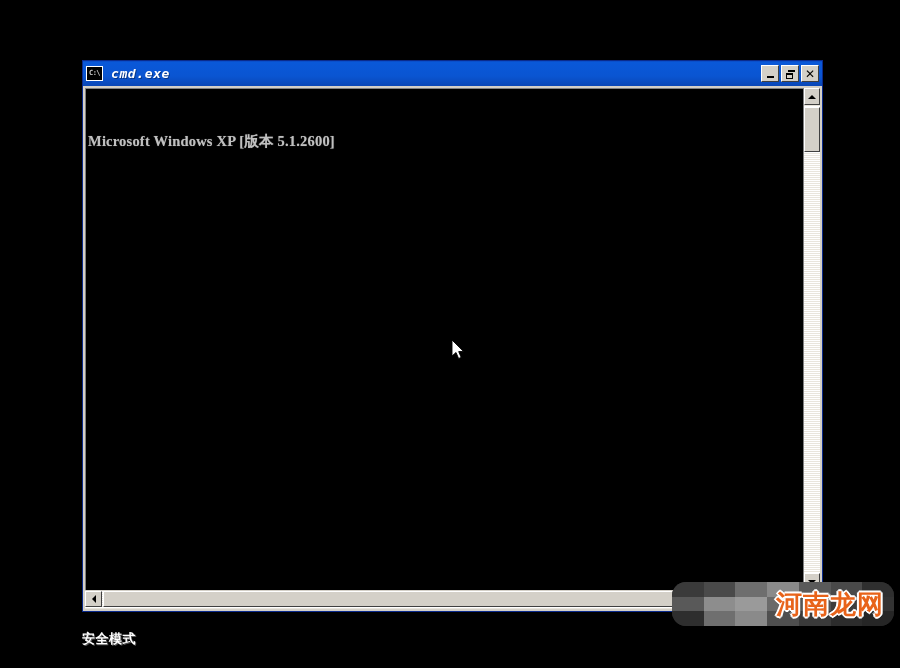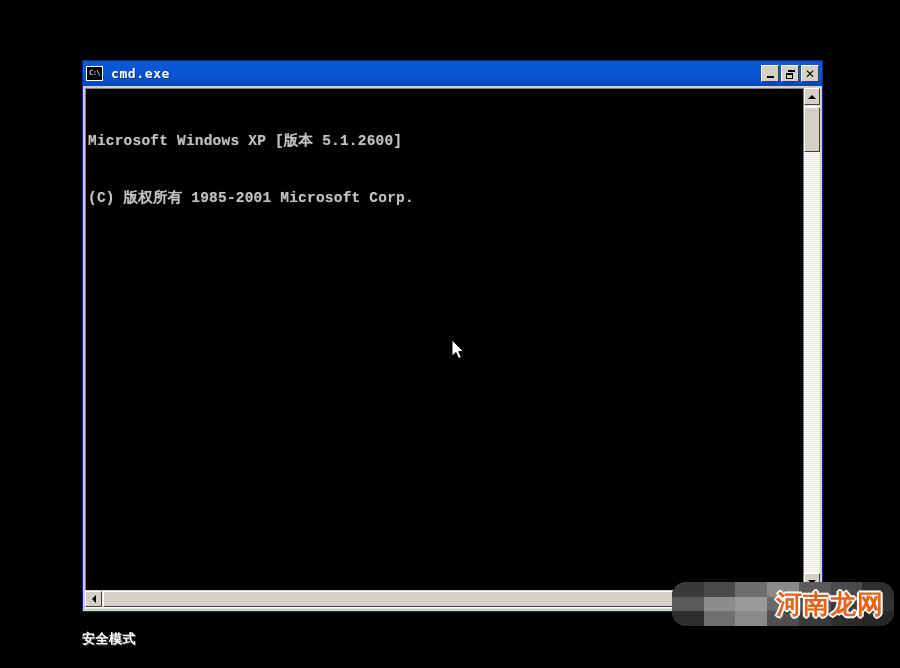--- a/index.html
+++ b/index.html
@@ -68,20 +68,21 @@
     font-weight: bold;
   }
   #title-text {
     color: #ffffff;
     font-family: "DejaVu Sans Mono", monospace;
     font-size: 13px;
     font-weight: bold;
     letter-spacing: 0.6px;
     white-space: nowrap;
     text-shadow: 1px 1px 0 rgba(0,0,0,0.35);
+    font-style: italic;
   }
   #title-buttons {
     margin-left: auto;
     display: flex;
     gap: 2px;
     align-items: center;
     padding-right: 1px;
   }
   .tb-btn {
     width: 18px;
@@ -155,21 +156,21 @@
     flex: 1 1 auto;
     background: #000000;
     overflow: hidden;
     position: relative;
     border-top: 1px solid #808080;
     border-left: 1px solid #808080;
     box-sizing: border-box;
   }
   #console-text {
     color: #c0c0c0;
-    font-family: Liberation Mono, monospace;
+    font-family: Liberation Serif, serif;
     font-size: 14.5px;
     line-height: 19px;
     white-space: pre;
     padding: 5px 0 0 2px;
     letter-spacing: 0.2px;
     font-weight: bold;
     text-shadow: 0 0 1px rgba(200,200,200,0.5);
   }
   #console-text .line {
     display: block;
@@ -364,21 +365,20 @@
     </div>
   </div>
 
   <div id="client-area">
 
     <div id="console-row">
 
       <div id="console-screen">
         <div id="console-text">
           <span class="line">Microsoft Windows XP [版本 5.1.2600]</span>
-          <span class="line">(C) 版权所有 1985-2001 Microsoft Corp.</span>
           <span class="line"></span>
         </div>
       </div>
 
       <div id="vscroll">
         <div class="sb-btn">
           <div class="arrow-up"></div>
         </div>
         <div id="vscroll-track">
           <div id="vscroll-thumb"></div>

